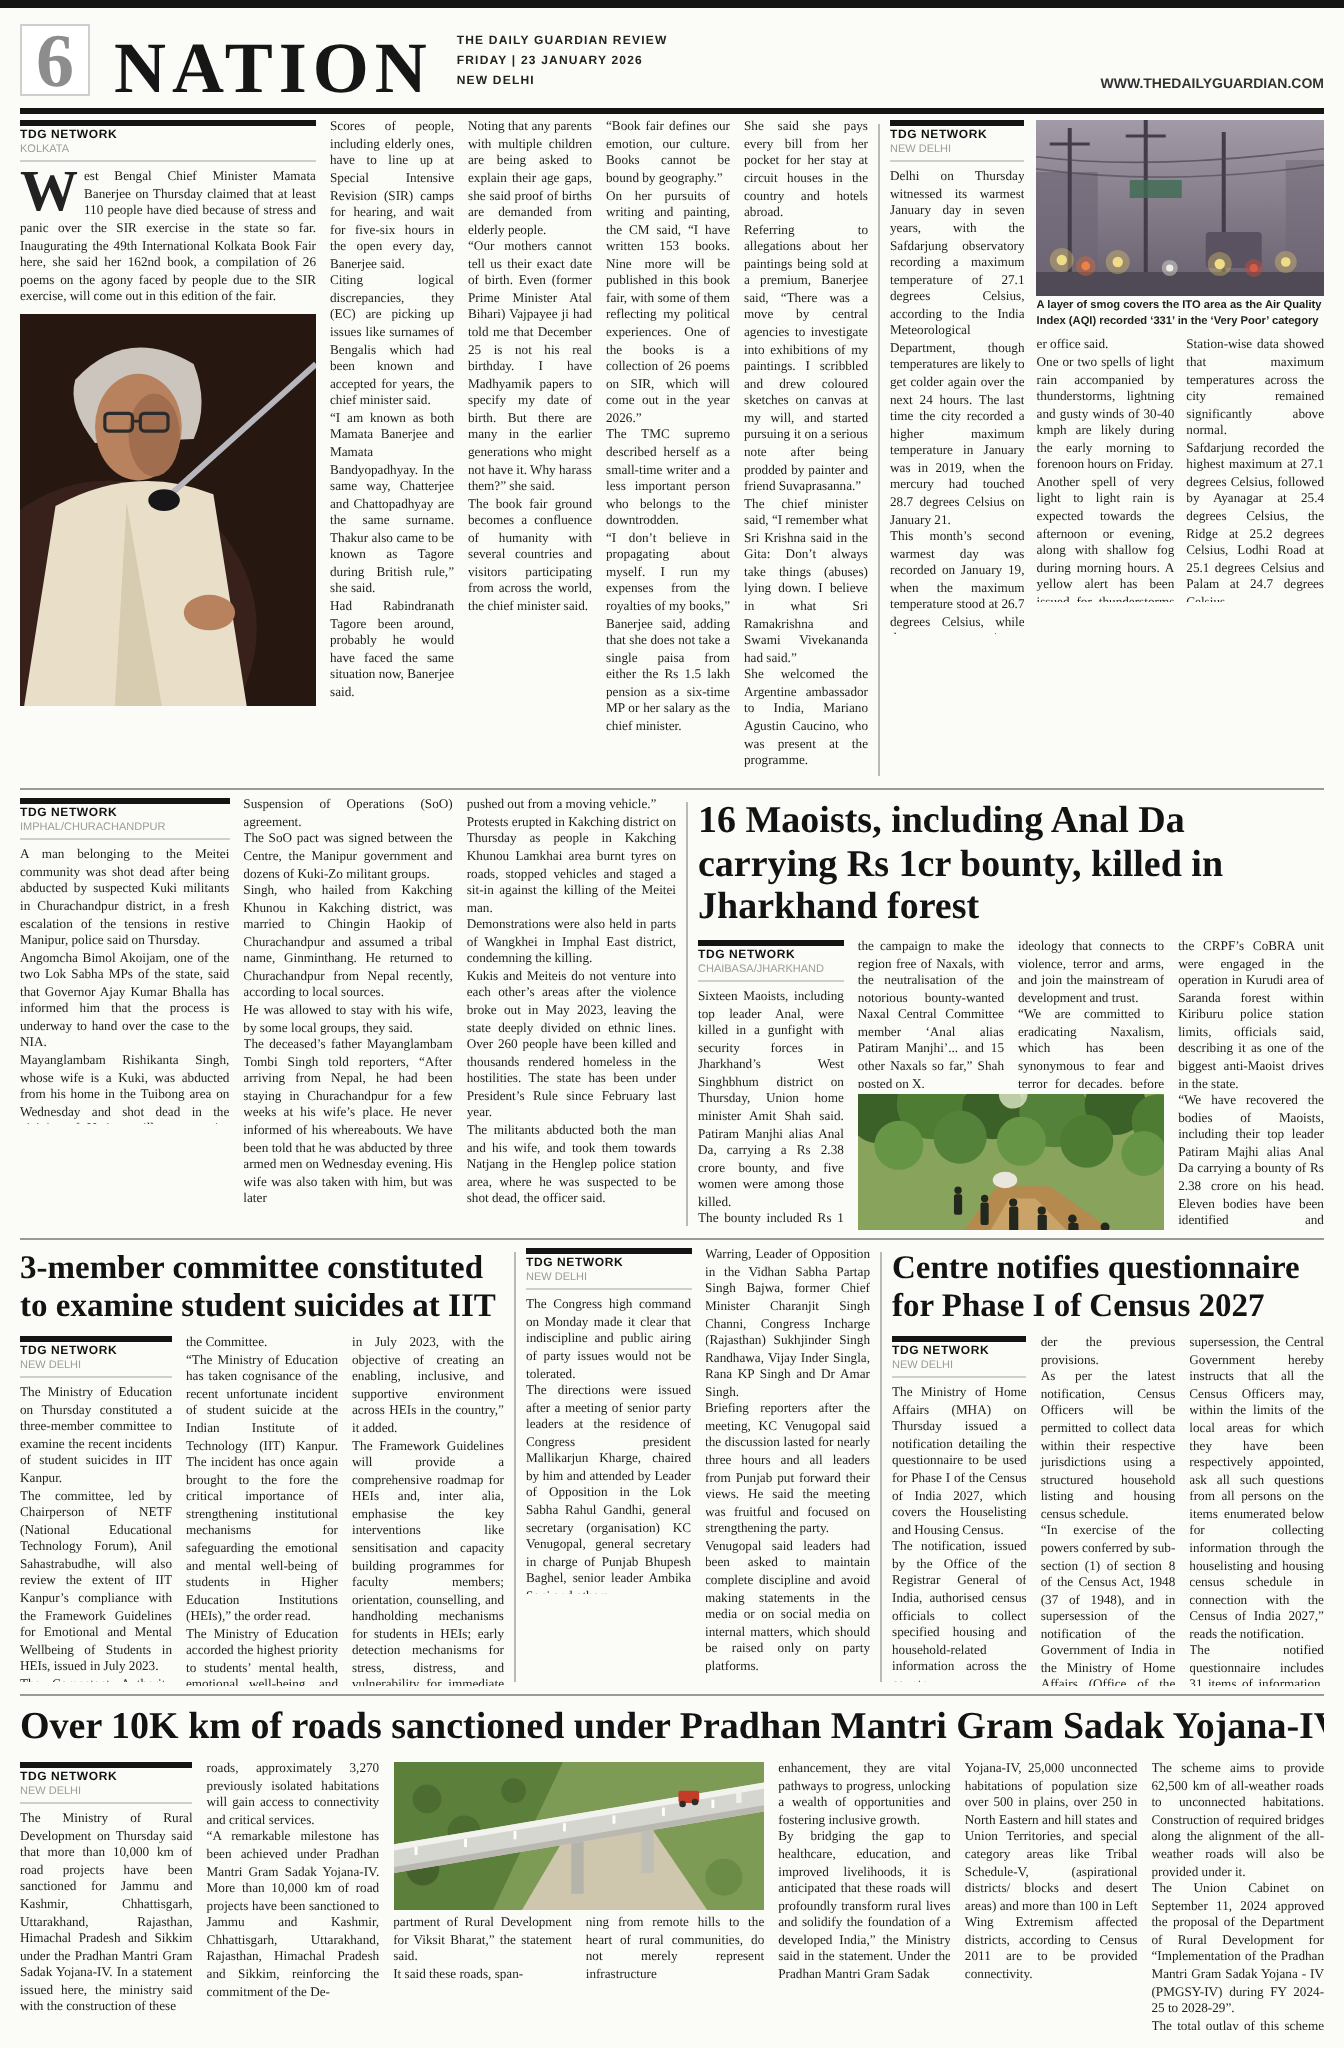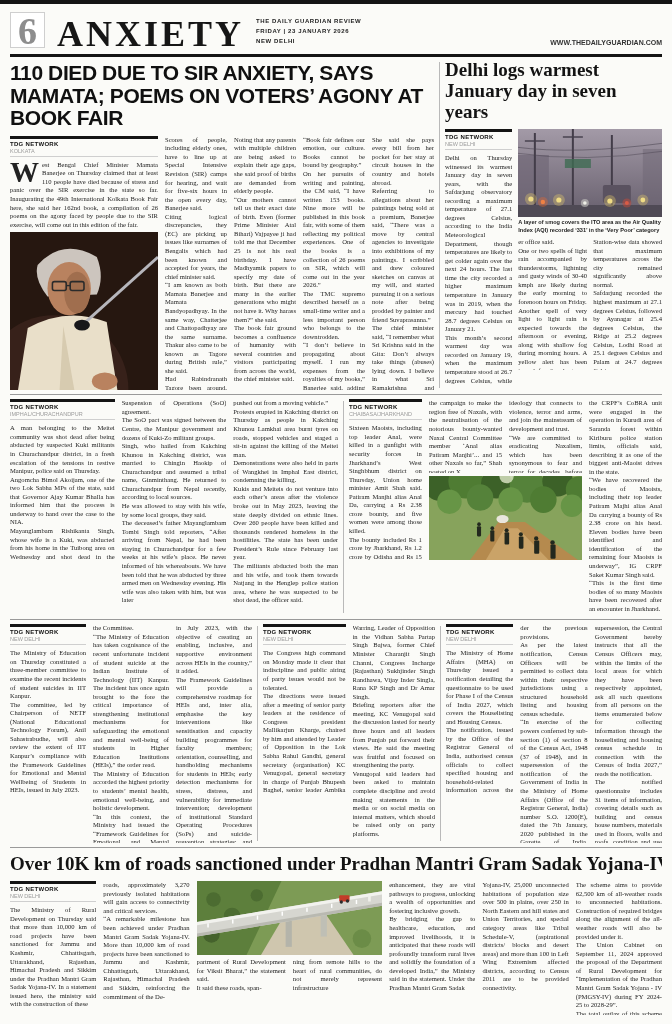--- a/index.html
+++ b/index.html
@@ -73,32 +73,31 @@
   .mini-row{display:flex;gap:7px;margin-top:3px;overflow:hidden}
 </style>
 </head>
 <body>
 
 <div class="page">
   <div class="top-rule"></div>
 
   <header class="masthead">
     <div class="pageno">6</div>
-    <div class="section-name">ANXIETY</div>
+    <div class="section-name">NATION</div>
     <div class="edition">
       <div>THE DAILY GUARDIAN REVIEW</div>
       <div>FRIDAY | 23 JANUARY 2026</div>
       <div>NEW DELHI</div>
     </div>
     <div class="website">WWW.THEDAILYGUARDIAN.COM</div>
   </header>
 
   <section class="row rowA">
     <article class="art-mamata">
-      <h1 class="hl-caps">110 DIED DUE TO SIR ANXIETY, SAYS MAMATA; POEMS ON VOTERS’ AGONY AT BOOK FAIR</h1>
       <div class="cols">
         <div class="mamata-left">
           <div class="byline">
             <div class="brule"></div>
             <div class="bname">TDG NETWORK</div>
             <div class="bplace">KOLKATA</div>
           </div>
           <p class="body"><span class="dropcap">W</span><span>est Bengal Chief Minister Mamata Banerjee on Thursday claimed that at least 110 people have died because of stress and panic over the SIR exercise in the state so far. Inaugurating the 49th International Kolkata Book Fair here, she said her 162nd book, a compilation of 26 poems on the agony faced by people due to the SIR exercise, will come out in this edition of the fair.</span></p>
           <figure class="photo mamata-photo">
             <svg viewBox="0 0 150 200" preserveAspectRatio="xMidYMid slice">
@@ -133,21 +132,20 @@
         <div class="col body">She said she pays every bill from her pocket for her stay at circuit houses in the country and hotels abroad.
 Referring to allegations about her paintings being sold at a premium, Banerjee said, “There was a move by central agencies to investigate into exhibitions of my paintings. I scribbled and drew coloured sketches on canvas at my will, and started pursuing it on a serious note after being prodded by painter and friend Suvaprasanna.”
 The chief minister said, “I remember what Sri Krishna said in the Gita: Don’t always take things (abuses) lying down. I believe in what Sri Ramakrishna and Swami Vivekananda had said.”
 She welcomed the Argentine ambassador to India, Mariano Agustin Caucino, who was present at the programme.</div>
       </div>
     </article>
 
     <div class="vdiv"></div>
 
     <article class="art-delhi">
-      <h2 class="hl-serif hl-delhi">Delhi logs warmest January day in seven years</h2>
       <div class="delhi-grid">
         <div class="delhi-c1">
           <div class="byline">
             <div class="brule"></div>
             <div class="bname">TDG NETWORK</div>
             <div class="bplace">NEW DELHI</div>
           </div>
           <div class="body" style="height:232px">Delhi on Thursday witnessed its warmest January day in seven years, with the Safdarjung observatory recording a maximum temperature of 27.1 degrees Celsius, according to the India Meteorological Department, though temperatures are likely to get colder again over the next 24 hours. The last time the city recorded a higher maximum temperature in January was in 2019, when the mercury had touched 28.7 degrees Celsius on January 21.
 This month’s second warmest day was recorded on January 19, when the maximum temperature stood at 26.7 degrees Celsius, while the average maximum temperature for January so far has been 20.4 degrees Celsius.
 The IMD said that an ongoing western disturbance is expected to influence the region, bringing cloudy skies and rainfall.
@@ -231,20 +229,21 @@
 Protests erupted in Kakching district on Thursday as people in Kakching Khunou Lamkhai area burnt tyres on roads, stopped vehicles and staged a sit-in against the killing of the Meitei man.
 Demonstrations were also held in parts of Wangkhei in Imphal East district, condemning the killing.
 Kukis and Meiteis do not venture into each other’s areas after the violence broke out in May 2023, leaving the state deeply divided on ethnic lines. Over 260 people have been killed and thousands rendered homeless in the hostilities. The state has been under President’s Rule since February last year.
 The militants abducted both the man and his wife, and took them towards Natjang in the Henglep police station area, where he was suspected to be shot dead, the officer said.</div>
       </div>
     </article>
 
     <div class="vdiv"></div>
 
     <article class="art-maoists">
+      <h2 class="hl-serif hl-mid">16 Maoists, including Anal Da carrying Rs 1cr bounty, killed in Jharkhand forest</h2>
       <div class="cols">
         <div class="col">
           <div class="byline">
             <div class="brule"></div>
             <div class="bname">TDG NETWORK</div>
             <div class="bplace">CHAIBASA/JHARKHAND</div>
           </div>
           <div class="body" style="height:138px">Sixteen Maoists, including top leader Anal, were killed in a gunfight with security forces in Jharkhand’s West Singhbhum district on Thursday, Union home minister Amit Shah said. Patiram Manjhi alias Anal Da, carrying a Rs 2.38 crore bounty, and five women were among those killed.
 The bounty included Rs 1 crore by Jharkhand, Rs 1.2 crore by Odisha and Rs 15 lakh by the NIA.
 “Today, in West Singhbhum, the ongoing joint operation by CRPF and Jharkhand Police has achieved a major success in</div>
@@ -296,20 +295,21 @@
 “We have recovered the bodies of Maoists, including their top leader Patiram Majhi alias Anal Da carrying a bounty of Rs 2.38 crore on his head. Eleven bodies have been identified and identification of the remaining four Maoists is underway”, IG CRPF Saket Kumar Singh said.
 “This is the first time bodies of so many Maoists have been recovered after an encounter in Jharkhand.</div>
       </div>
     </article>
   </section>
 
   <div class="hdiv"></div>
 
   <section class="row rowC">
     <article class="art-iit">
+      <h2 class="hl-serif hl-small">3-member committee constituted to examine student suicides at IIT</h2>
       <div class="cols">
         <div class="col">
           <div class="byline">
             <div class="brule"></div>
             <div class="bname">TDG NETWORK</div>
             <div class="bplace">NEW DELHI</div>
           </div>
           <div class="body" style="height:148px">The Ministry of Education on Thursday constituted a three-member committee to examine the recent incidents of student suicides in IIT Kanpur.
 The committee, led by Chairperson of NETF (National Educational Technology Forum), Anil Sahastrabudhe, will also review the extent of IIT Kanpur’s compliance with the Framework Guidelines for Emotional and Mental Wellbeing of Students in HEIs, issued in July 2023.
 The Competent Authority has also appointed Jitendra Nagpal, Sr. Psychiatrist, Moolchand Hospital and Joint Secretary (Higher Education), Ministry of Education, as a member of</div>
@@ -339,20 +339,21 @@
         </div>
         <div class="col body">Warring, Leader of Opposition in the Vidhan Sabha Partap Singh Bajwa, former Chief Minister Charanjit Singh Channi, Congress Incharge (Rajasthan) Sukhjinder Singh Randhawa, Vijay Inder Singla, Rana KP Singh and Dr Amar Singh.
 Briefing reporters after the meeting, KC Venugopal said the discussion lasted for nearly three hours and all leaders from Punjab put forward their views. He said the meeting was fruitful and focused on strengthening the party.
 Venugopal said leaders had been asked to maintain complete discipline and avoid making statements in the media or on social media on internal matters, which should be raised only on party platforms.</div>
       </div>
     </article>
 
     <div class="vdiv"></div>
 
     <article class="art-census">
+      <h2 class="hl-serif hl-small">Centre notifies questionnaire for Phase I of Census 2027</h2>
       <div class="cols">
         <div class="col">
           <div class="byline">
             <div class="brule"></div>
             <div class="bname">TDG NETWORK</div>
             <div class="bplace">NEW DELHI</div>
           </div>
           <div class="body" style="height:148px">The Ministry of Home Affairs (MHA) on Thursday issued a notification detailing the questionnaire to be used for Phase I of the Census of India 2027, which covers the Houselisting and Housing Census.
 The notification, issued by the Office of the Registrar General of India, authorised census officials to collect specified housing and household-related information across the country.
 Exercising powers under Section 8(1) of the Census Act, 1948, the Central Government has superseded an earlier notification issued in January 2020, while safeguarding actions already undertaken un-</div>

